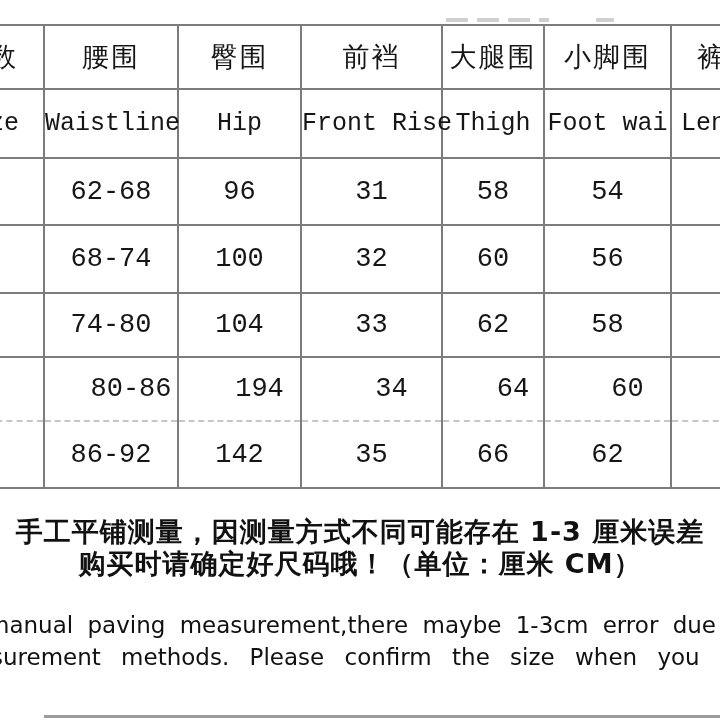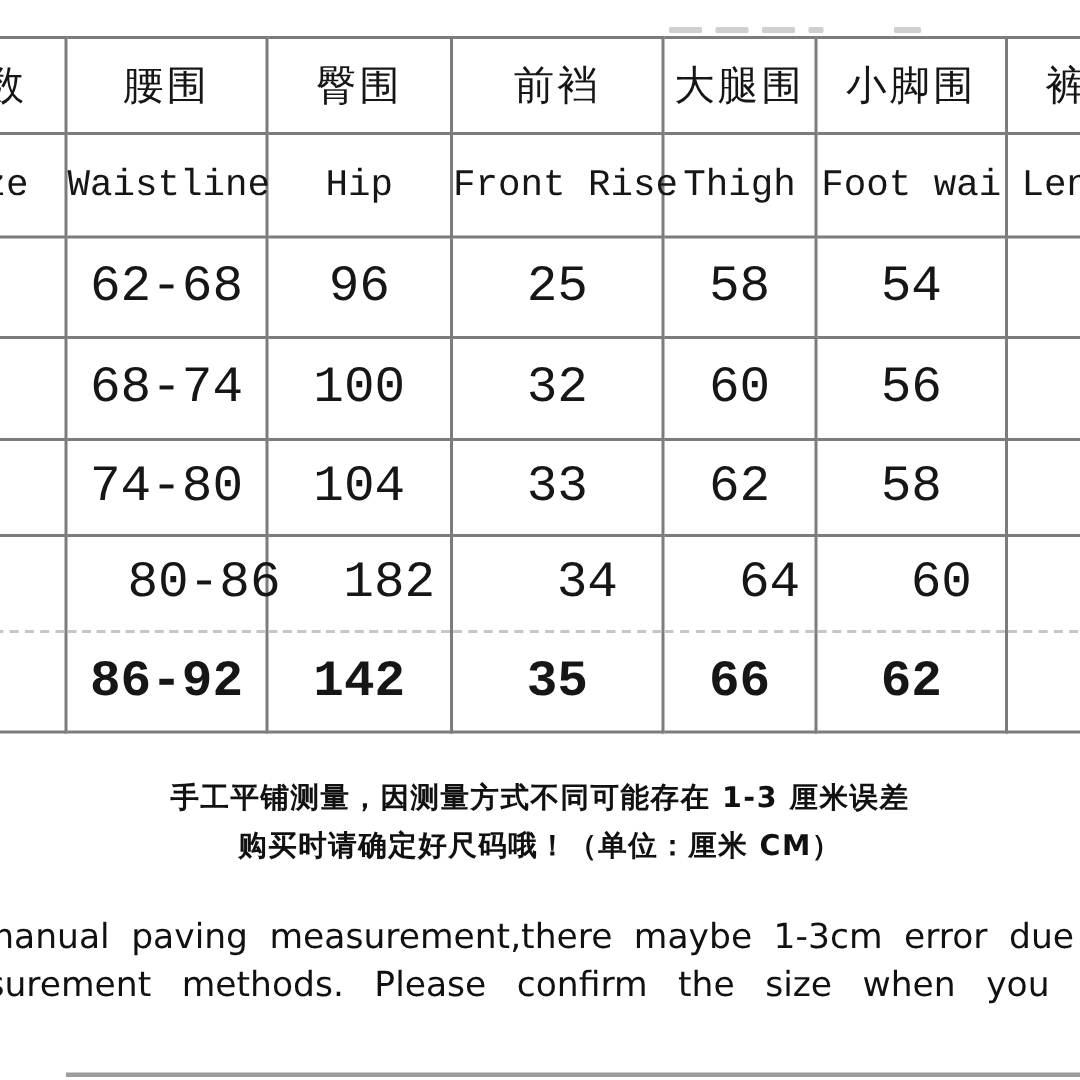--- a/index.html
+++ b/index.html
@@ -56,39 +56,39 @@
     font-size: 27px;
     letter-spacing: 2px;
   }
   tr.h-en { height: 69px; }
   tr.h-en td {
     font-family: "Liberation Mono", monospace;
     font-size: 25px;
   }
   tr.d-row td {
     font-family: "Liberation Mono", monospace;
-    font-size: 34px;
+    font-size: 27px;
   }
   tr.d1 { height: 67px; }
   tr.d2 { height: 68px; }
   tr.d3 { height: 64px; }
   tr.d4 { height: 64px; }
   tr.d5 { height: 67px; }
   tr.dashed-bottom td { border-bottom: 2px dashed #c6c6c6; padding-left: 40px; }
-  tr.dashed-top td    { border-top: 2px dashed #c6c6c6; font-weight: bold; }
+  tr.dashed-top td    { border-top: 2px dashed #c6c6c6; }
 
   
   .note-cn {
     position: absolute;
     top: 516px;
     left: 0;
     width: 720px;
     text-align: center;
     font-weight: 700;
-    font-size: 19px;
+    font-size: 27px;
     line-height: 32px;
     letter-spacing: 1px;
     color: #111111;
   }
 
   
   .note-en-line {
     position: absolute;
     white-space: nowrap;
     font-size: 23px;
@@ -145,21 +145,21 @@
       <td>Hip</td>
       <td>Front Rise</td>
       <td>Thigh</td>
       <td>Foot wai</td>
       <td>Length</td>
     </tr>
     <tr class="d-row d1">
       <td></td>
       <td>62-68</td>
       <td>96</td>
-      <td>25</td>
+      <td>31</td>
       <td>58</td>
       <td>54</td>
       <td></td>
     </tr>
     <tr class="d-row d2">
       <td></td>
       <td>68-74</td>
       <td>100</td>
       <td>32</td>
       <td>60</td>
@@ -171,21 +171,21 @@
       <td>74-80</td>
       <td>104</td>
       <td>33</td>
       <td>62</td>
       <td>58</td>
       <td></td>
     </tr>
     <tr class="d-row d4 dashed-bottom">
       <td></td>
       <td>80-86</td>
-      <td>182</td>
+      <td>194</td>
       <td>34</td>
       <td>64</td>
       <td>60</td>
       <td></td>
     </tr>
     <tr class="d-row d5 dashed-top">
       <td></td>
       <td>86-92</td>
       <td>142</td>
       <td>35</td>

